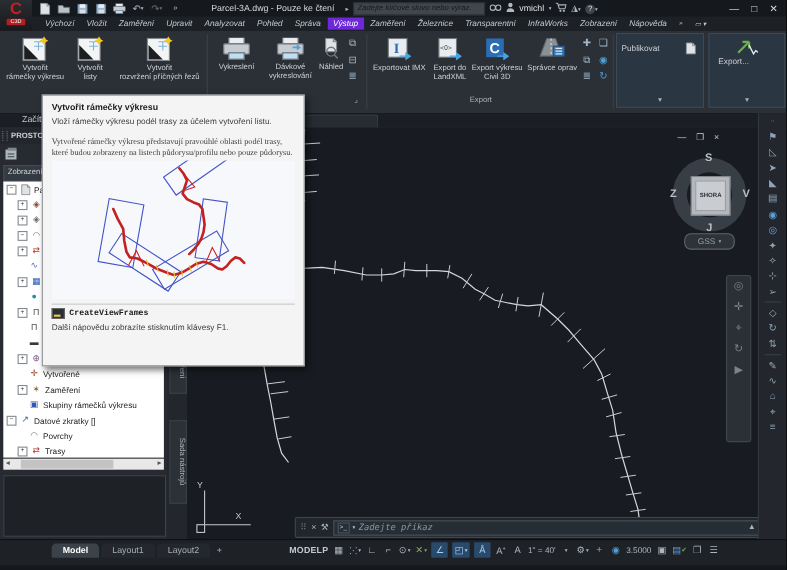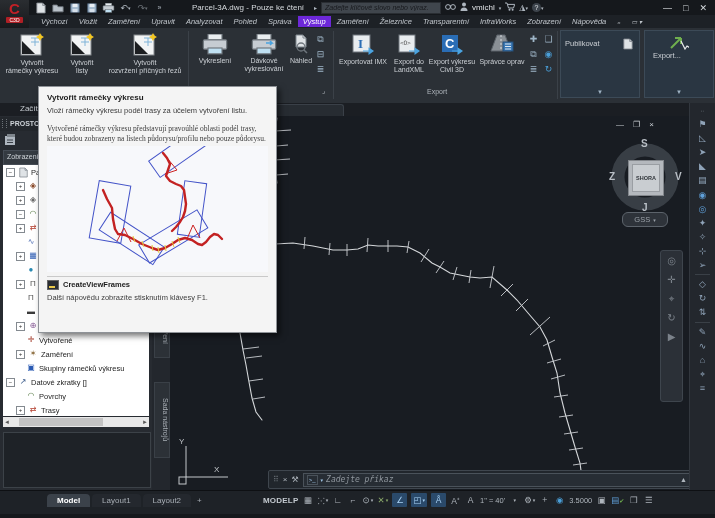--- a/index.html
+++ b/index.html
@@ -94,21 +94,21 @@
   .si.blue{background:#2a4a6b;color:#a8d2f5;border-radius:1px;padding:0 2px;}
   .si .crt{font-size:5px;margin-left:1px;}
   .sptxt{font-weight:bold;color:#c3c9cf;font-size:8px;letter-spacing:.2px;}
   
   .tooltip{position:absolute;left:38px;top:86px;width:239px;height:247px;background:#f4f4f4;border:1px solid #8e9297;
            box-shadow:3px 3px 6px rgba(0,0,0,.55);z-index:60;color:#3c3c3c;font-size:7.5px;padding:6px 8px;box-sizing:border-box;}
   .tt-title{font-weight:bold;color:#1b1b1b;font-size:8px;margin-bottom:4px;}
   .tt-sum{margin-bottom:8px;line-height:10px;}
   .tt-body{line-height:10px;font-family:Liberation Serif, serif;}
   .tt-sep{border:none;border-top:1px solid #c9c9c9;margin:4px 0 3px 0;}
-  .tt-cmd{display:flex;align-items:flex-start;gap:4px;font-weight:bold;color:#1b1b1b;font-size:7.5px;}
+  .tt-cmd{display:flex;align-items:center;gap:4px;font-weight:bold;color:#1b1b1b;font-size:7.5px;font-family:Liberation Mono, monospace;}
   .tt-cmdico{width:10px;height:8px;background:#2a2d33;border:1px solid #666;display:inline-block;position:relative;}
   .tt-cmdico::after{content:"";position:absolute;left:1px;bottom:1px;width:6px;height:2px;background:#e8c84a;}
   .tt-foot{margin-top:3px;color:#3c3c3c;}
 </style>
 </head>
 <body>
 
 <div class="app">
 
   <svg width="0" height="0" style="position:absolute">

